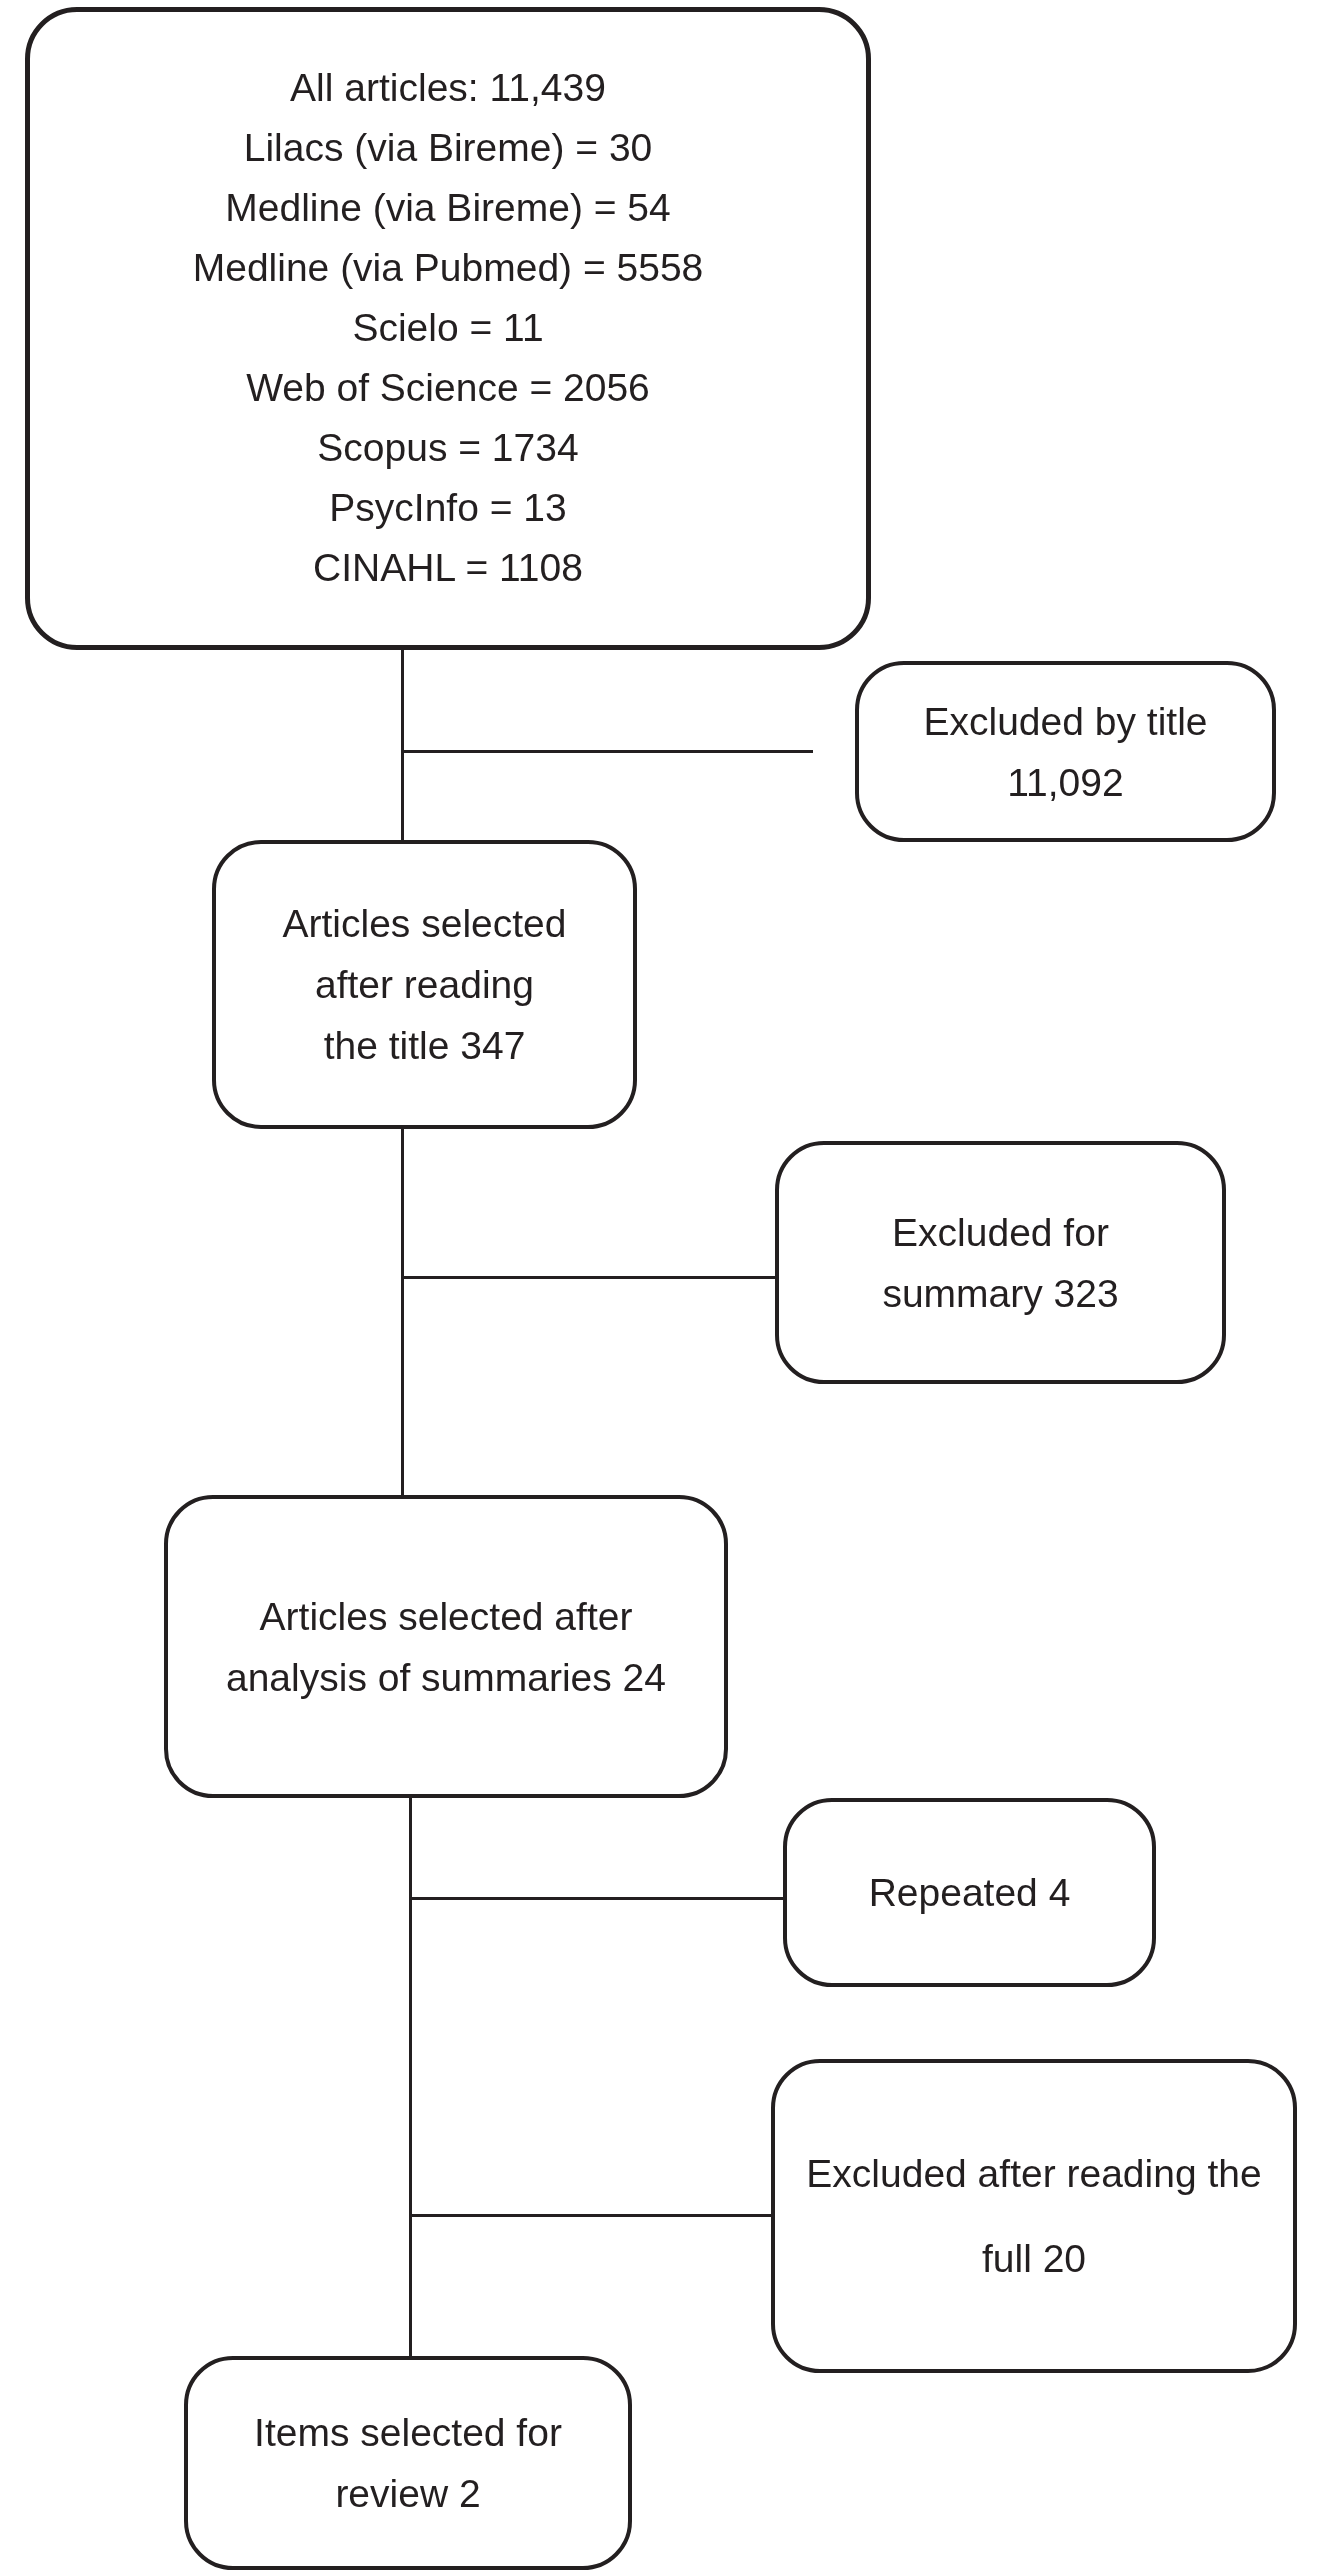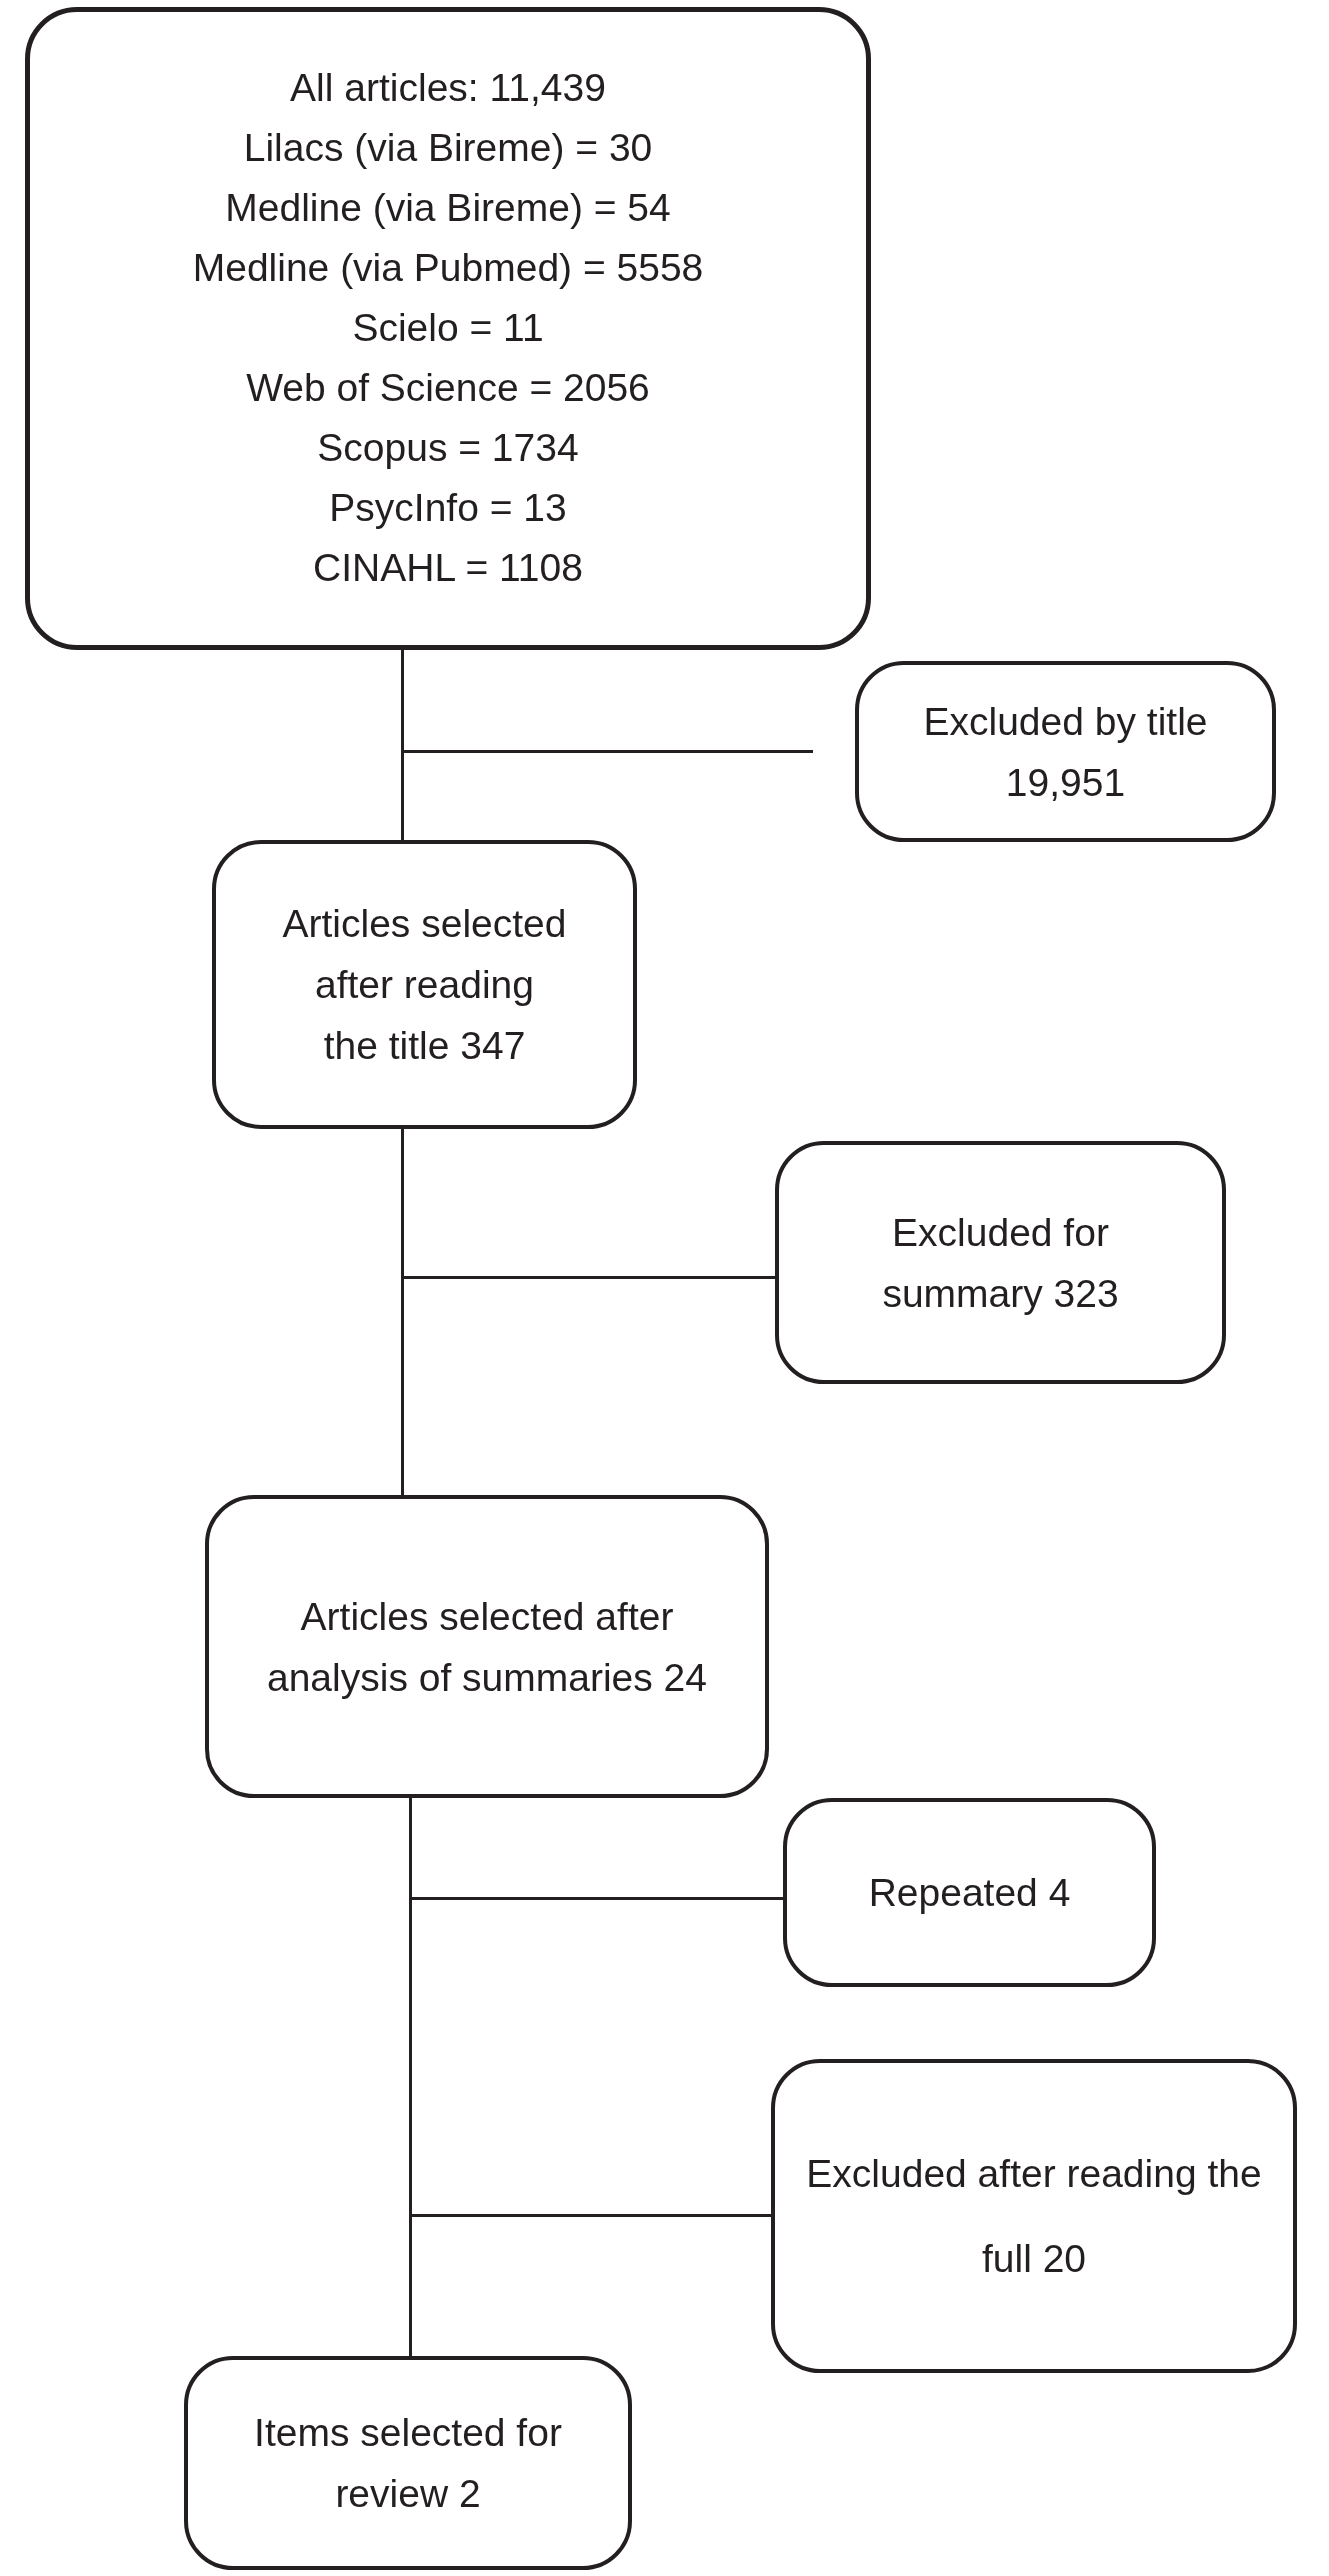--- a/index.html
+++ b/index.html
@@ -37,21 +37,21 @@
   .node.dense {
     line-height: 60px;
   }
   .conn {
     position: absolute;
     background: #231f20;
   }
   
   #box-all-articles        { left: 25px;  top: 6.7px;    width: 846px; height: 643px; border-width: 5px; border-radius: 52px; }
   #box-articles-title      { left: 212px; top: 840px;  width: 425px;  height: 289px; }
-  #box-articles-summaries  { left: 164px; top: 1495px; width: 564px;  height: 303px; margin-left: 41px; }
+  #box-articles-summaries  { left: 164px; top: 1495px; width: 564px;  height: 303px; }
   #box-items-review        { left: 184px; top: 2356px; width: 448px;  height: 214px; }
   
   #box-excluded-title      { left: 855px; top: 661px;  width: 421px;  height: 181px; }
   #box-excluded-summary    { left: 775px; top: 1141px; width: 451px;  height: 243px; }
   #box-repeated            { left: 783px; top: 1798px; width: 373px;  height: 189px; }
   #box-excluded-full       { left: 771px; top: 2059px; width: 526px;  height: 314px; gap: 24px; }
   
   #conn-spine-1  { left: 401px; top: 650px;  width: 3.4px;   height: 192px; }
   #conn-spine-2  { left: 401px; top: 1127px; width: 3.4px;   height: 371px; }
   #conn-spine-3  { left: 409px; top: 1796px; width: 3.4px;   height: 563px; }
@@ -80,21 +80,21 @@
     <span class="ln">Medline (via Pubmed) = 5558</span>
     <span class="ln">Scielo = 11</span>
     <span class="ln">Web of Science = 2056</span>
     <span class="ln">Scopus = 1734</span>
     <span class="ln">PsycInfo = 13</span>
     <span class="ln">CINAHL = 1108</span>
   </div>
 
   <div class="node" id="box-excluded-title">
     <span class="ln">Excluded by title</span>
-    <span class="ln">19,951</span>
+    <span class="ln">11,092</span>
   </div>
 
   <div class="node" id="box-articles-title">
     <span class="ln">Articles selected</span>
     <span class="ln">after reading</span>
     <span class="ln">the title 347</span>
   </div>
 
   <div class="node" id="box-excluded-summary">
     <span class="ln">Excluded for</span>

